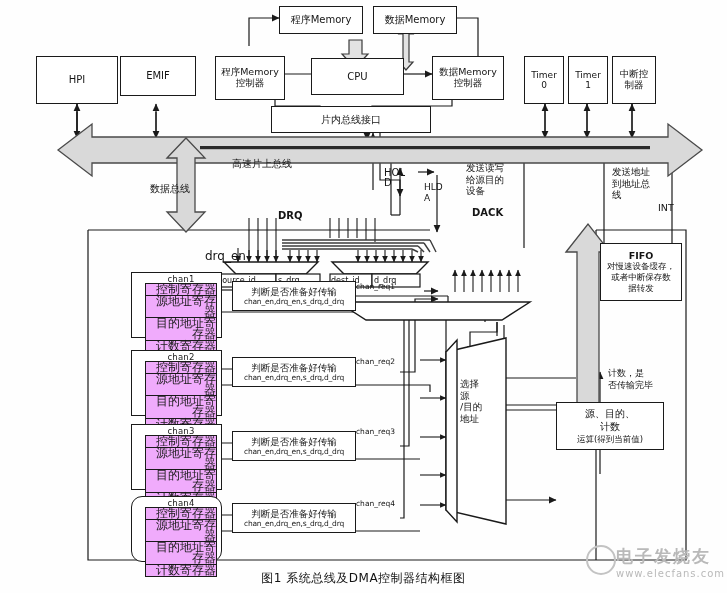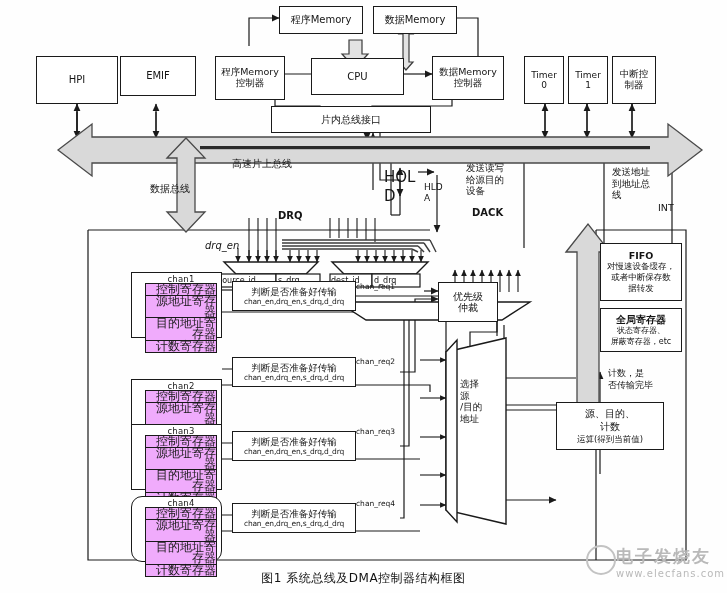--- a/index.html
+++ b/index.html
@@ -346,41 +346,41 @@
   </div>
 
   <div class="box" style="left:271px; top:106px; width:160px; height:27px; font-size:10px;">
     <span>片内总线接口</span>
   </div>
 
   <div class="lbl" style="left:232px; top:158px; width:120px; font-size:10px;">高速片上总线</div>
 
   <div class="lbl" style="left:150px; top:183px; width:72px; font-size:10px;">数据总线</div>
 
-  <div class="lbl" style="left:384px; top:168px; width:26px; font-size:15px; line-height:19px;">HOL
+  <div class="lbl" style="left:384px; top:168px; width:26px; font-size:10px; line-height:10px;">HOL
 D</div>
 
   <div class="lbl" style="left:424px; top:182px; width:28px; font-size:9px; line-height:11px;">HLD
 A</div>
 
   <div class="lbl" style="left:466px; top:162px; width:56px; font-size:9.5px; line-height:11.5px; text-align:left;">发送读写
 给源目的
 设备</div>
 
   <div class="lbl" style="left:612px; top:166px; width:58px; font-size:9.5px; line-height:11.5px; text-align:left;">发送地址
 到地址总
 线</div>
 
   <div class="lbl" style="left:658px; top:203px; width:34px; font-size:9.5px;">INT</div>
 
   <div class="lbl" style="left:278px; top:210px; width:48px; font-size:10px; font-weight:bold;">DRQ</div>
 
   <div class="lbl" style="left:472px; top:207px; width:56px; font-size:10px; font-weight:bold;">DACK</div>
 
-  <div class="lbl" style="left:205px; top:240px; width:42px; font-size:10px; text-align:left;font-style:italic;">drq_en</div>
+  <div class="lbl" style="left:205px; top:250px; width:42px; font-size:12px; text-align:left;">drq_en</div>
 
   <div class="lbl" style="left:248px; top:288px; width:96px; font-size:7.5px; text-align:left;">s_id,d_id,drq_en</div>
 
   <div class="lbl" style="left:218px; top:276px; width:56px; font-size:8px;">source_id</div>
   <div class="lbl" style="left:278px; top:276px; width:40px; font-size:8px;">s_drq</div>
   <div class="lbl" style="left:331px; top:276px; width:40px; font-size:8px;">dest_id</div>
   <div class="lbl" style="left:374px; top:276px; width:44px; font-size:8px;">d_drq</div>
 
   <div class="chan" style="left:131px; top:272px; width:91px; height:66px;">
     <div class="title">chan1</div>
@@ -388,21 +388,21 @@
     <div class="reg">源地址寄存器</div>
     <div class="reg">目的地址寄存器</div>
     <div class="reg">计数寄存器</div>
   </div>
   <div class="judge" style="left:232px; top:281px; width:124px; height:30px;">
     <div class="cn">判断是否准备好传输</div>
     <div class="en">chan_en,drq_en,s_drq,d_drq</div>
   </div>
   <div class="lbl" style="left:356px; top:283px; width:48px; font-size:7.5px; text-align:left;">chan_req1</div>
 
-  <div class="chan" style="left:131px; top:350px; width:91px; height:66px;margin-top:29px;">
+  <div class="chan" style="left:131px; top:350px; width:91px; height:66px;">
     <div class="title">chan2</div>
     <div class="reg">控制寄存器</div>
     <div class="reg">源地址寄存器</div>
     <div class="reg">目的地址寄存器</div>
     <div class="reg">计数寄存器</div>
   </div>
   <div class="judge" style="left:232px; top:357px; width:124px; height:30px;">
     <div class="cn">判断是否准备好传输</div>
     <div class="en">chan_en,drq_en,s_drq,d_drq</div>
   </div>
@@ -427,41 +427,32 @@
     <div class="reg">源地址寄存器</div>
     <div class="reg">目的地址寄存器</div>
     <div class="reg">计数寄存器</div>
   </div>
   <div class="judge" style="left:232px; top:503px; width:124px; height:30px;">
     <div class="cn">判断是否准备好传输</div>
     <div class="en">chan_en,drq_en,s_drq,d_drq</div>
   </div>
   <div class="lbl" style="left:356px; top:500px; width:48px; font-size:7.5px; text-align:left;">chan_req4</div>
 
-  <div class="box" style="left:438px; top:282px; width:60px; height:40px; font-size:10px; white-space:pre-line;">
-    <span>优先级
-仲裁</span>
-  </div>
 
   <div class="lbl" style="left:460px; top:378px; width:26px; font-size:9.5px; line-height:11.5px;">选择源
 /目的
 地址</div>
 
   <div class="box" style="left:600px; top:243px; width:82px; height:58px; font-size:8.5px; line-height:11px;">
     <div style="font-weight:bold; font-size:9.5px;">FIFO</div>
     <div style="white-space:pre-line;">对慢速设备缓存，
 或者中断保存数
 据转发</div>
   </div>
 
-  <div class="box" style="left:600px; top:308px; width:82px; height:44px; font-size:8px; line-height:11px;">
-    <div style="font-weight:bold; font-size:10px;">全局寄存器</div>
-    <div style="white-space:pre-line;">状态寄存器、
-屏蔽寄存器，etc</div>
-  </div>
 
   <div class="lbl" style="left:608px; top:368px; width:76px; font-size:9px; line-height:11.5px;">计数，是
 否传输完毕</div>
 
   <div class="box" style="left:556px; top:402px; width:108px; height:48px; font-size:10px; line-height:13px;">
     <div style="white-space:pre-line;">源、目的、
 计数</div>
     <div style="font-size:8.5px;">运算(得到当前值)</div>
   </div>
 

